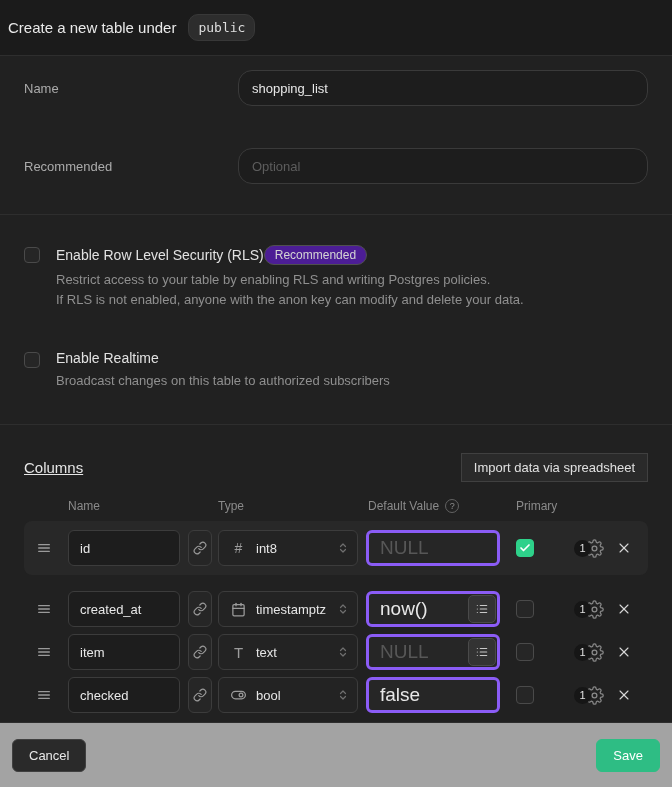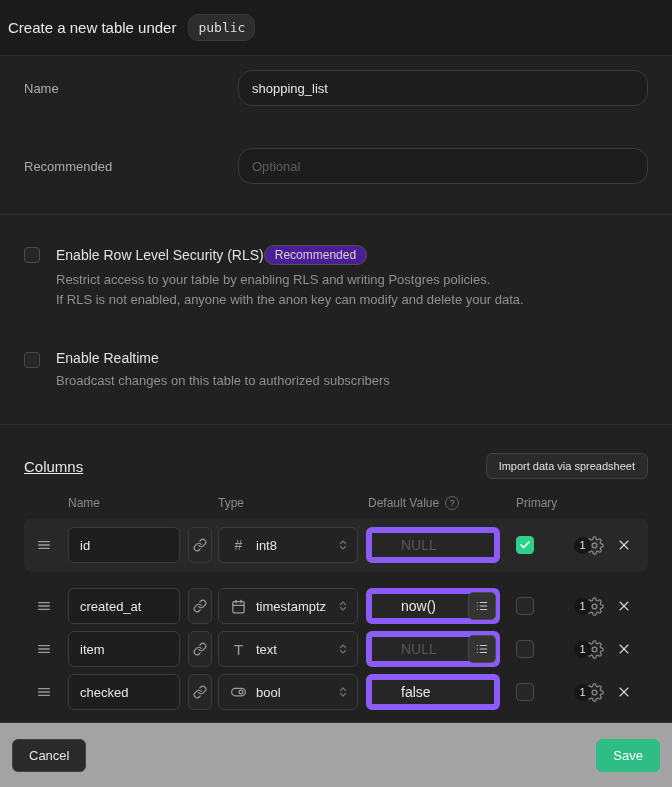--- a/index.html
+++ b/index.html
@@ -50,21 +50,21 @@
     border-radius:999px; font-size:12px; padding:2px 10px;
   }
   .opt-desc { color:#8f8f8f; font-size:13px; line-height:20px; margin-top:5px; }
 
   
   .sec-cols { height:298px; border-bottom:1px solid #2e2e2e; flex:none; }
   .cols-head { margin:28px 24px 0; display:flex; justify-content:space-between; align-items:center; }
   .cols-title { font-size:15px; color:#e6e6e6;text-decoration:underline; }
   .btn-ghost {
     background:#2a2a2a; border:1px solid #404040; color:#e0e0e0;
-    border-radius:6px; font-size:11px; padding:6px 12px; cursor:pointer;
+    border-radius:0; font-size:13px; padding:6px 12px; cursor:pointer;
     font-family:"Liberation Sans", sans-serif;
   }
   .chdr { display:flex; align-items:center; margin:17px 24px 0; font-size:12px; color:#8a8a8a; }
   .chdr .h-name { margin-left:44px; width:150px; }
   .chdr .h-type { width:150px; }
   .chdr .h-def { width:148px; display:flex; align-items:center; gap:6px; }
   .help-circ {
     width:14px; height:14px; border:1px solid #636363; border-radius:50%;
     display:inline-flex; align-items:center; justify-content:center;
     font-size:9px; color:#8f8f8f;
@@ -89,22 +89,22 @@
     border:1px solid #3c3c3c; border-radius:6px; color:#e6e6e6;
     display:inline-flex; align-items:center; padding:0 8px 0 12px; cursor:pointer;
     font-family:"Liberation Sans", sans-serif; font-size:13px;
   }
   .ticon { width:15px; display:inline-flex; justify-content:center; color:#9c9c9c; flex:none; }
   .glyph { font-size:14px; color:#9c9c9c; }
   .tname { margin-left:10px; white-space:nowrap; overflow:hidden; }
   .chev { margin-left:auto; color:#6f6f6f; display:inline-flex; flex:none; }
   .def-wrap { position:relative; width:134px; height:36px; margin-left:8px; flex:none; }
   .def-in {
-    width:100%; height:100%; background:#262626; border:6px solid #8b5cf6;
-    border-radius:6px; color:#e8e8e8; font-size:14px; padding:0 29px;
+    width:100%; height:100%; background:#262626; border:3px solid #8b5cf6;
+    border-radius:6px; color:#e8e8e8; font-size:19px; padding:0 11px;
     outline:none; font-family:"Liberation Sans", sans-serif;
   }
   .def-in::placeholder { color:#575757; }
   .def-pick {
     position:absolute; right:4px; top:4px; width:28px; height:28px;
     background:#333333; border:1px solid #4a4a4a; border-radius:5px;
     color:#c9c9c9; display:inline-flex; align-items:center; justify-content:center; cursor:pointer;
   }
   .cbox {
     width:18px; height:18px; margin-left:16px; border:1px solid #4a4a4a;

